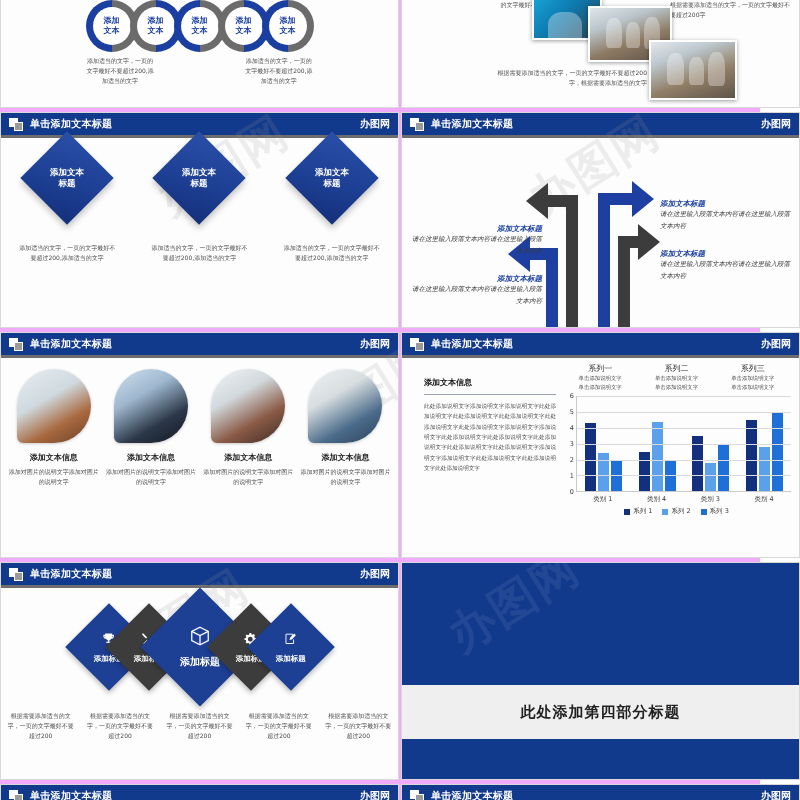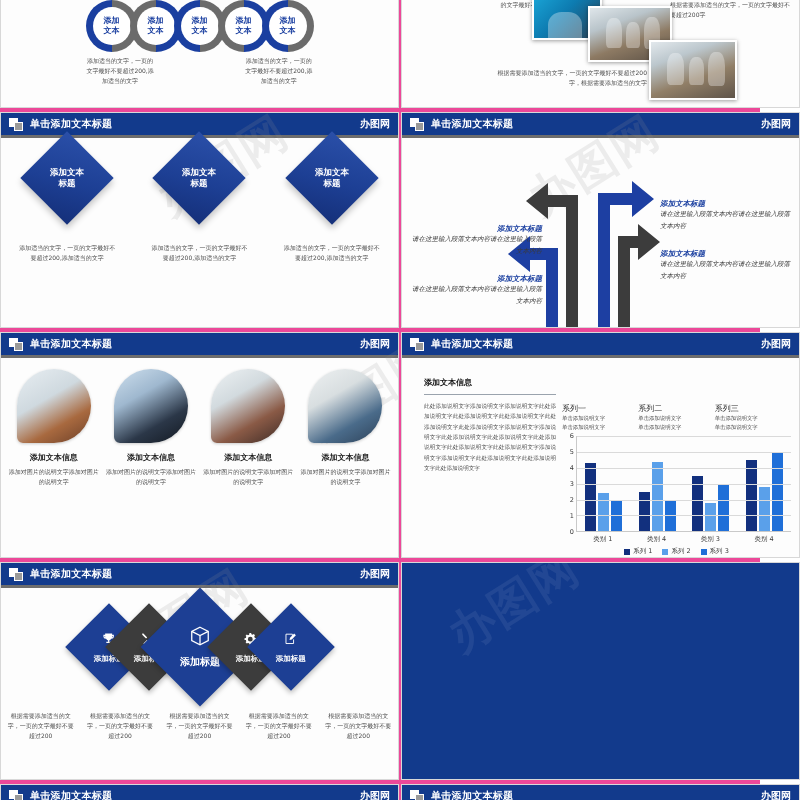--- a/index.html
+++ b/index.html
@@ -5,21 +5,21 @@
   * { box-sizing: border-box; margin: 0; padding: 0; }
   html, body {
     width: 800px; height: 800px;
     background: #ffffff;
     font-family: "DejaVu Sans", "Liberation Sans", sans-serif;
     overflow: hidden;
   }
   #page {
     position: relative;
     width: 760px; height: 800px;
-    background: #ec4899;
+    background: #f0abfc;
   }
   
   .slide {
     position: absolute;
     background: #fdfdfd;
     border: 1px solid #d8d8d8;
     overflow: hidden;
   }
   .hdr {
     position: absolute;
@@ -187,21 +187,21 @@
   
   #s6 { left: 401px; top: 332px; width: 399px; height: 226px; }
   #s6 .c-left {
     position: absolute; left: 22px; top: 44px; width: 132px;
   }
   #s6 .c-left h4 { font-size: 8px; color: #111; font-weight: bold; }
   #s6 .c-left .rule { height: 1px; background: #9aa3ad; margin: 6px 0 6px; }
   #s6 .c-left p { font-size: 5.6px; color: #4a4a4a; line-height: 1.85; text-align: justify; }
   #s6 .c-right { position: absolute; left: 160px; top: 30px; right: 8px; bottom: 4px; }
   .serhead { display: flex; }
-  .serhead .sh { width: 33.33%; text-align: left; margin-top: 40px; }
+  .serhead .sh { width: 33.33%; text-align: center; }
   .serhead .sh .t { font-size: 8px; color: #2b2b2b; font-weight: normal; }
   .serhead .sh .d { font-size: 5.4px; color: #4a4a4a; line-height: 1.6; }
   .plotwrap { position: relative; margin-top: 5px; height: 96px; display: flex; }
   .yaxis {
     width: 14px; position: relative; flex: none;
   }
   .yaxis span {
     position: absolute; right: 2px; transform: translateY(-50%);
     font-size: 6.5px; color: #3a3a3a;
   }
@@ -612,20 +612,23 @@
       <div class="dc cap">根据需要添加适当的文字，一页的文字最好不要超过200</div>
       <div class="dc cap">根据需要添加适当的文字，一页的文字最好不要超过200</div>
       <div class="dc cap">根据需要添加适当的文字，一页的文字最好不要超过200</div>
       <div class="dc cap">根据需要添加适当的文字，一页的文字最好不要超过200</div>
       <div class="dc cap">根据需要添加适当的文字，一页的文字最好不要超过200</div>
     </div>
   </div>
 
   <div class="slide" id="s8">
     <div class="wm" style="left:40px;top:8px;color:rgba(255,255,255,.07);">办图网</div>
+    <div class="band">
+      <span>此处添加第四部分标题</span>
+    </div>
     <div class="bot"></div>
   </div>
 
   <div class="slide" id="s9">
     <div class="hdr">
       <span class="hdr-icon">
           <i class="sq-w"></i>
           <i class="sq-g"></i>
         </span>
       <span class="hdr-title">单击添加文本标题</span>

